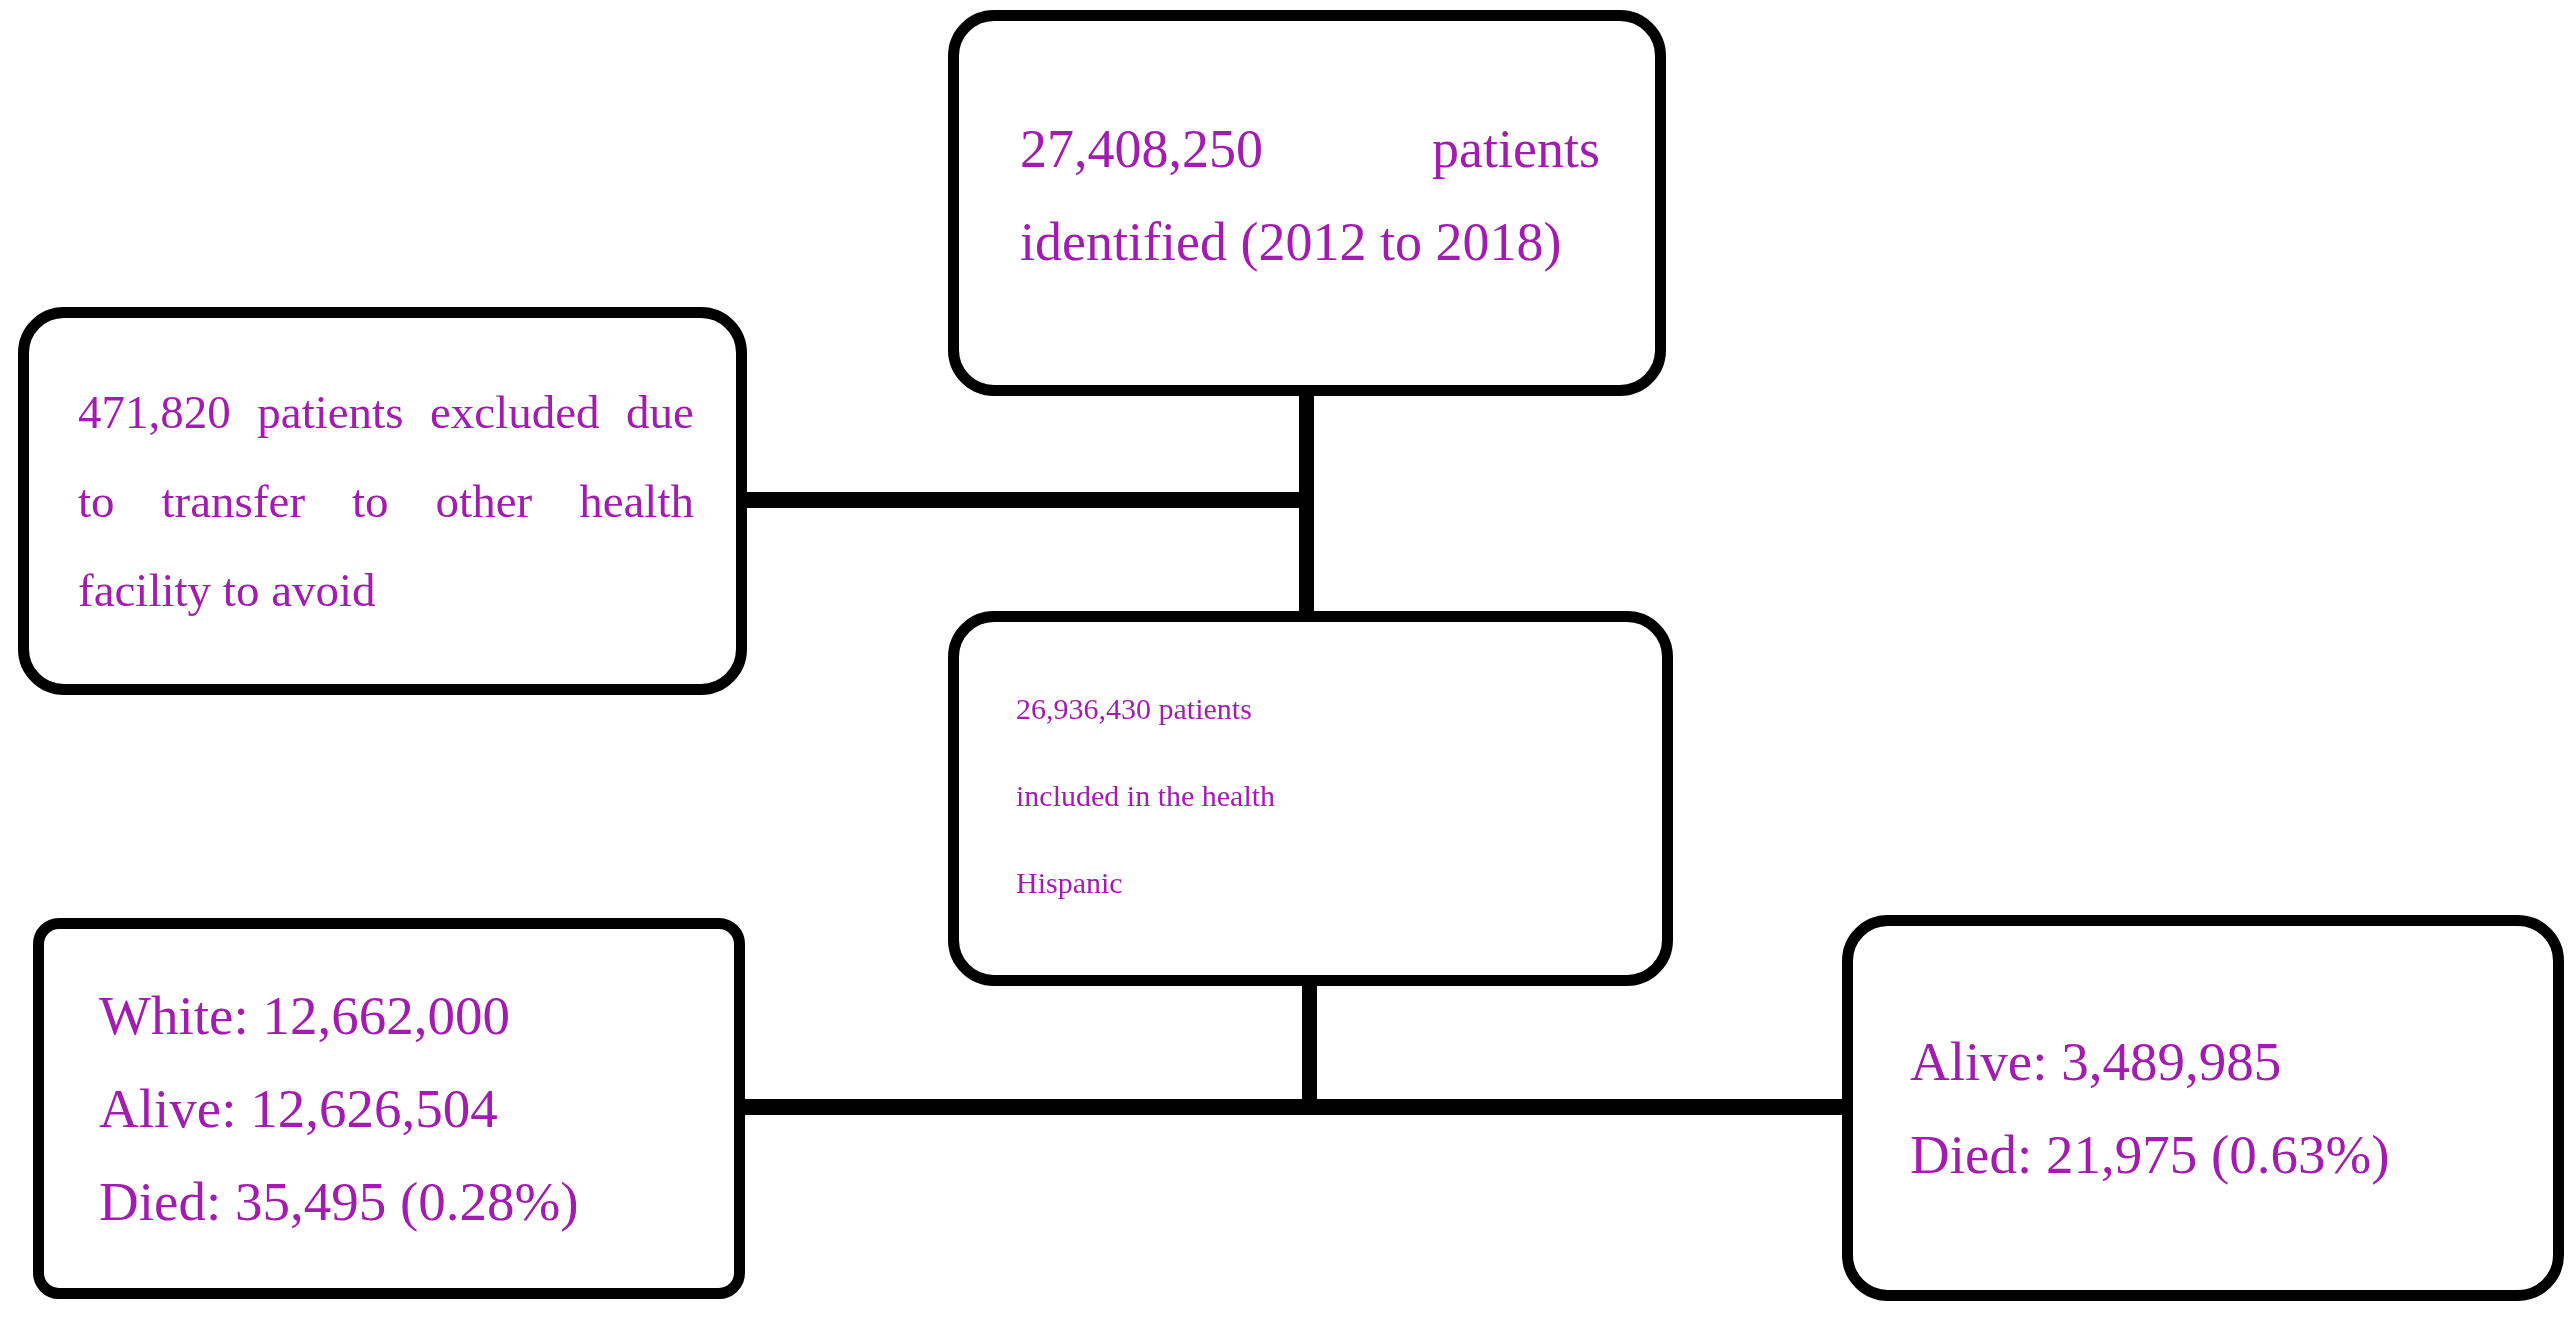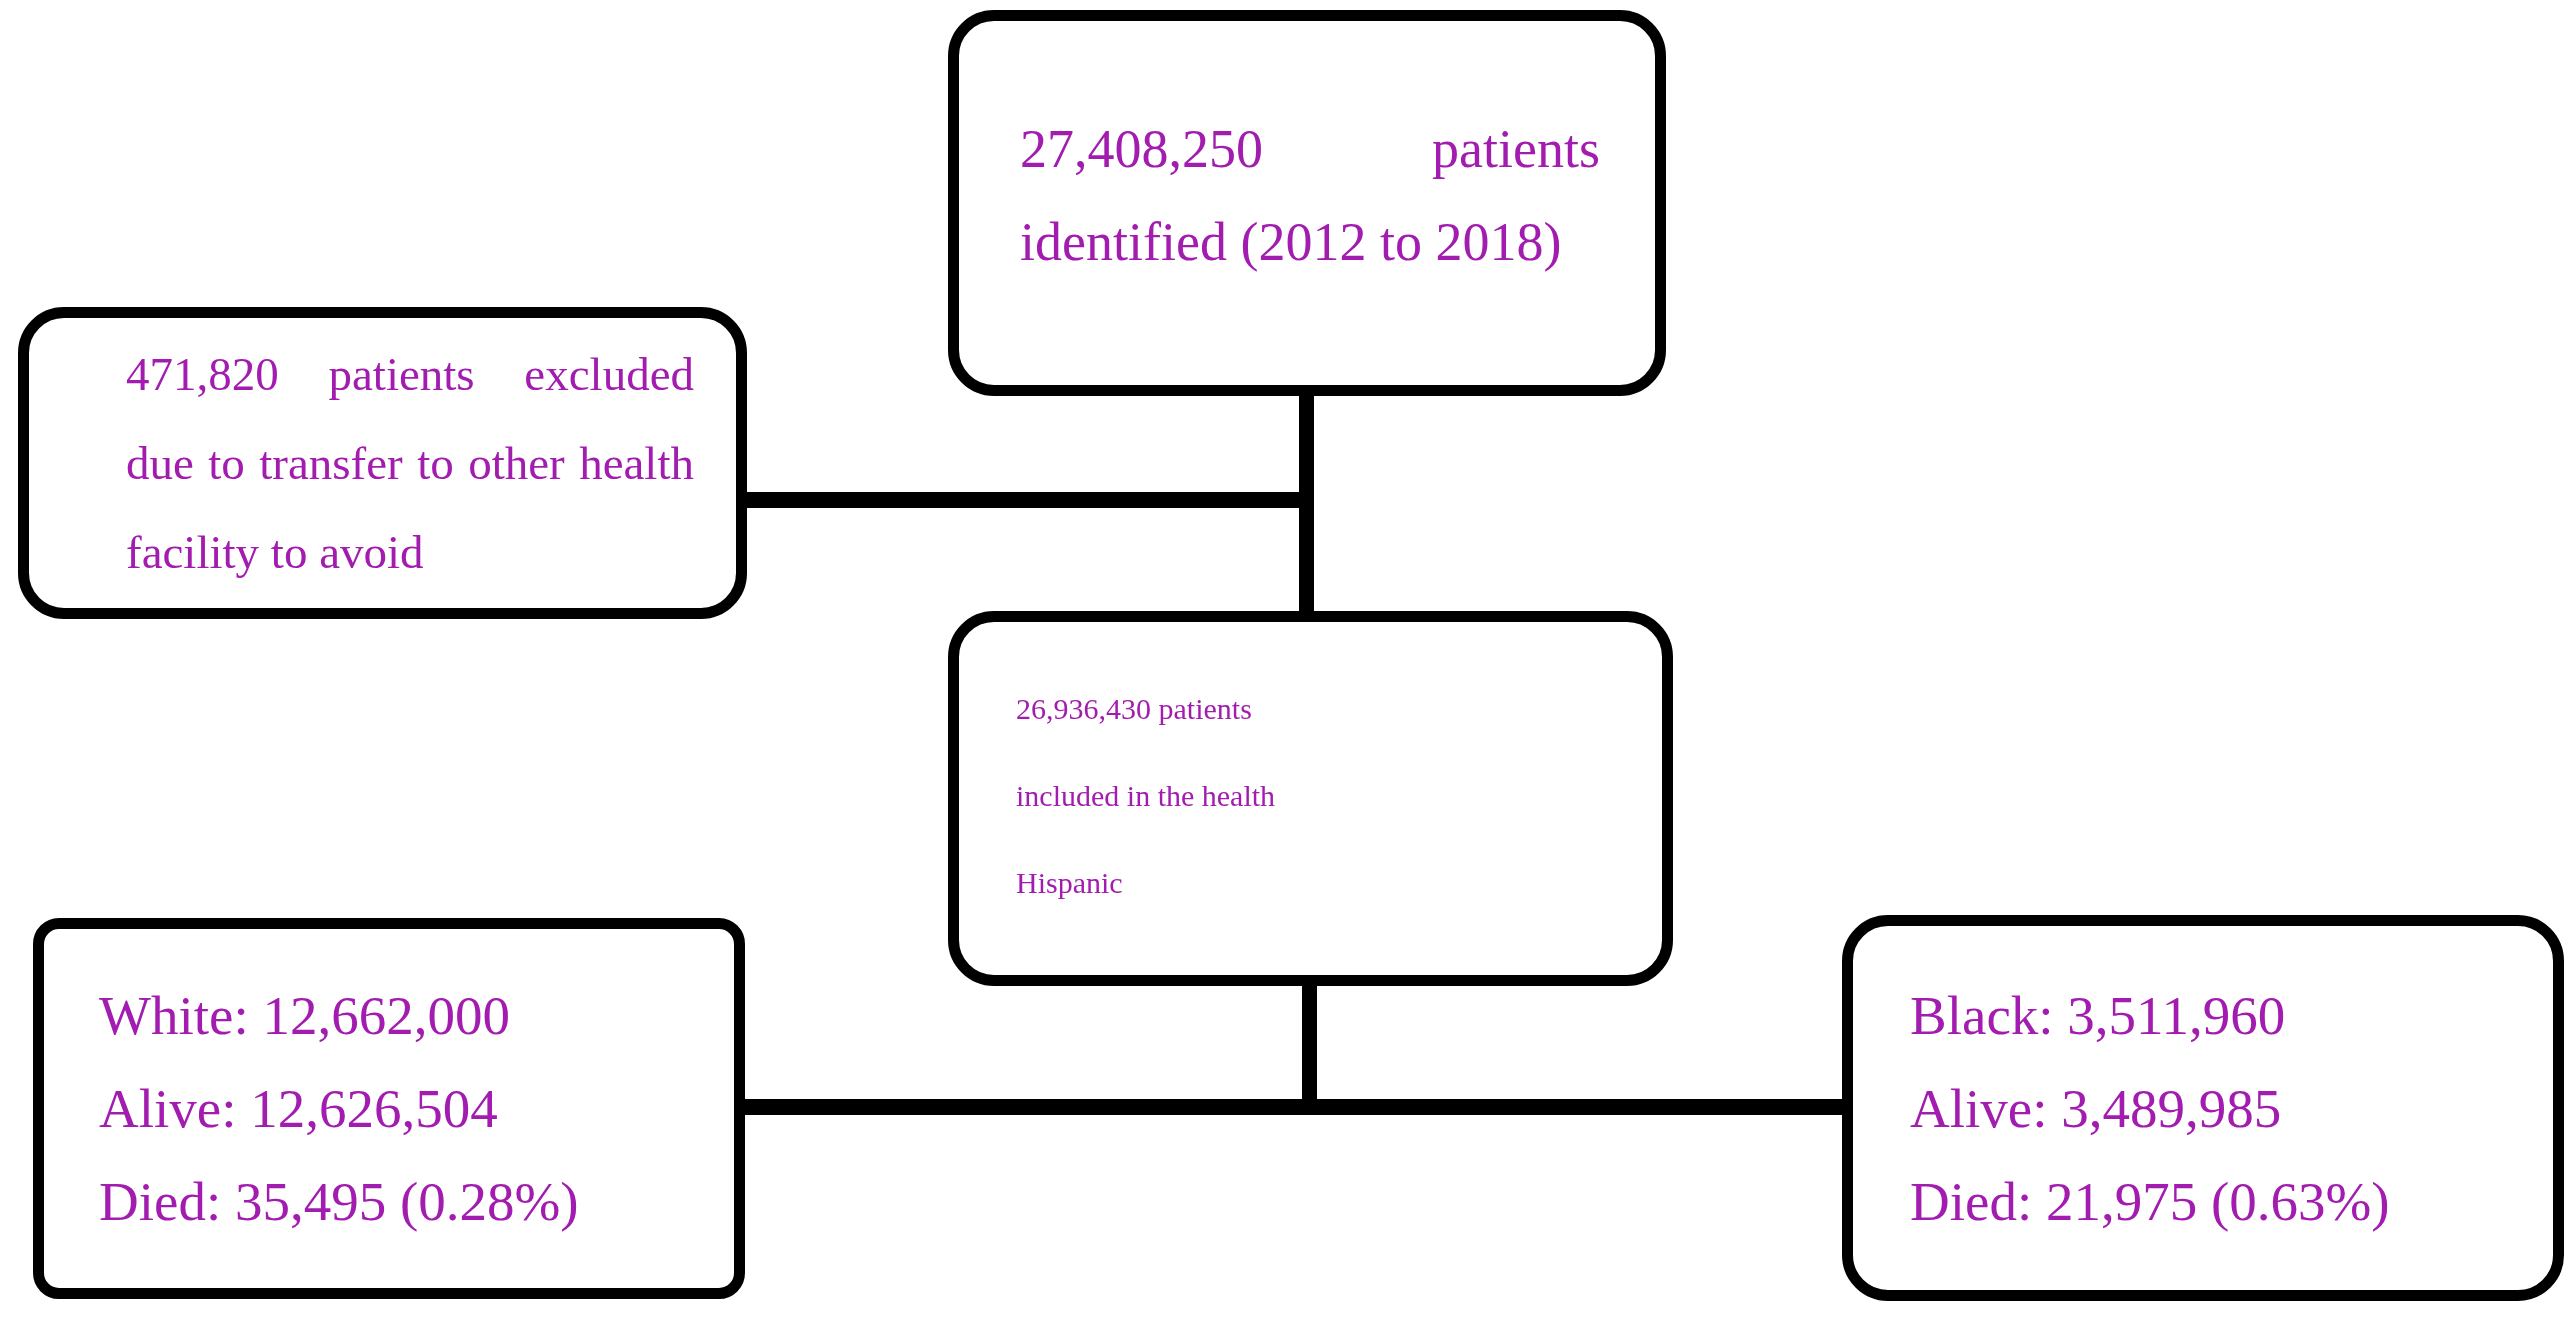--- a/index.html
+++ b/index.html
@@ -58,22 +58,21 @@
     padding: 0 55px 0 61px;
     font-size: 54px;
     line-height: 93px;
     margin-top: -14px;
   }
 
   #node-excluded {
     left: 18px;
     top: 307px;
     width: 729px;
-    height: 312px;
-    padding-left: 48px;
+    height: 388px;
   }
   #node-excluded .node-body {
     padding: 0 42px 0 49px;
     font-size: 47px;
     line-height: 89px;
   }
 
   #node-included {
     left: 948px;
     top: 611px;
@@ -186,20 +185,19 @@
   <div class="node" id="node-white">
     <div class="node-body">
       <div class="node-line">White: 12,662,000</div>
       <div class="node-line">Alive: 12,626,504</div>
       <div class="node-line">Died: 35,495 (0.28%)</div>
     </div>
   </div>
 
   <div class="node" id="node-black">
     <div class="node-body">
-      <div class="node-line">Black: 3,511,960</div>
       <div class="node-line">Alive: 3,489,985</div>
       <div class="node-line">Died: 21,975 (0.63%)</div>
     </div>
   </div>
 
 </div>
 
 
 </body></html>

